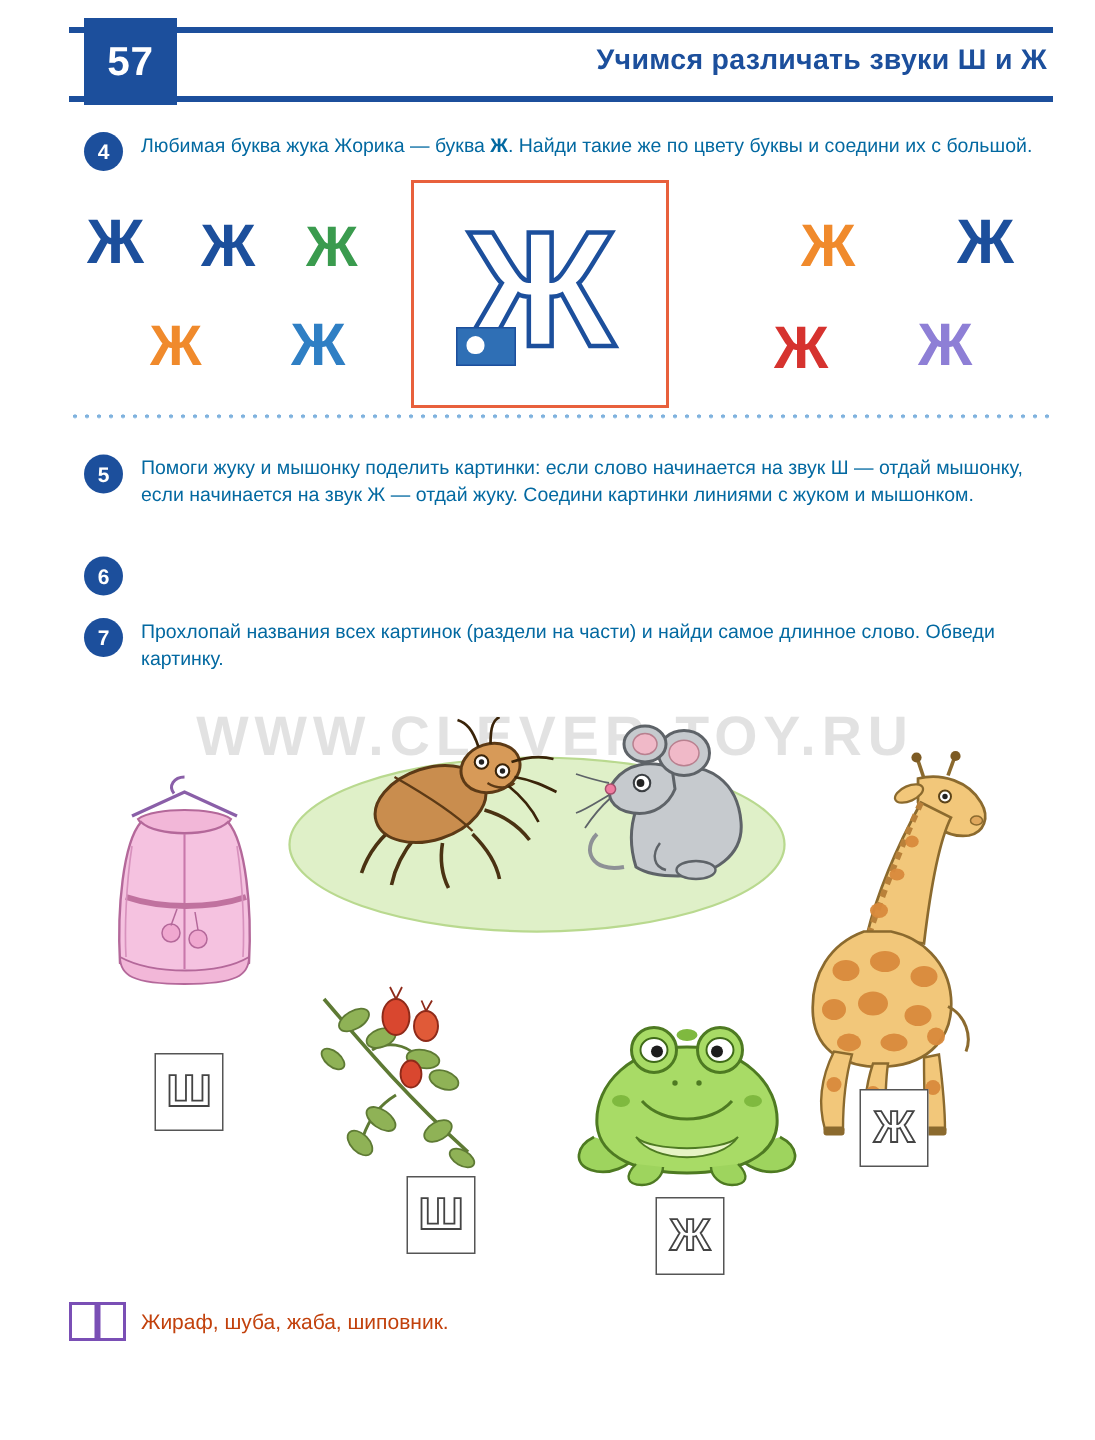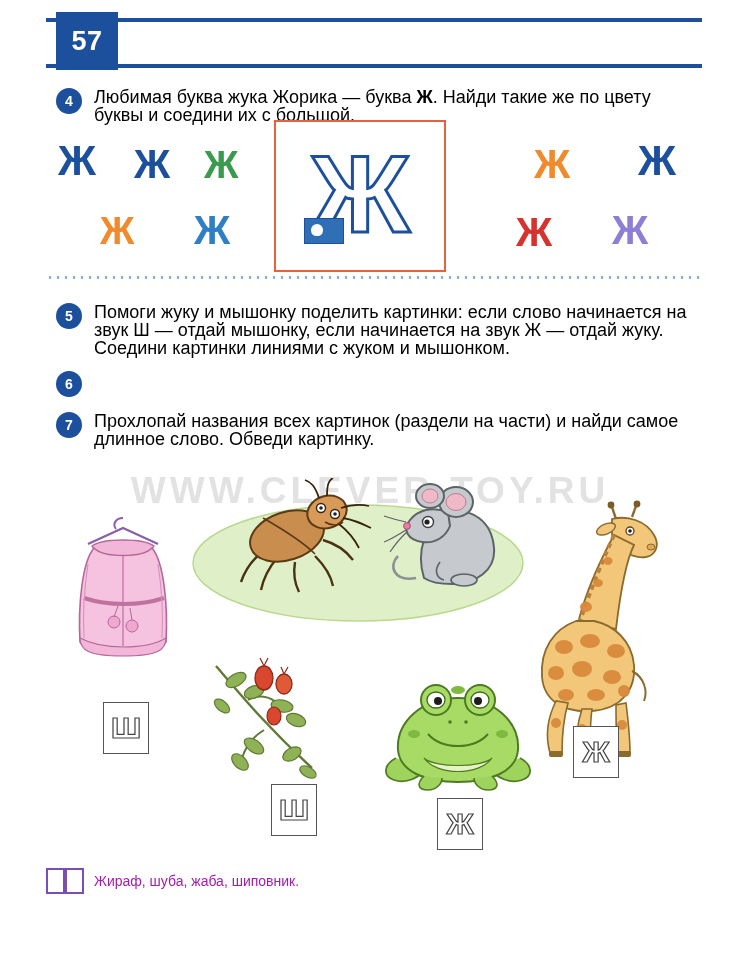--- a/index.html
+++ b/index.html
@@ -72,23 +72,23 @@
     background: #1c4f9c;
     color: #fff;
     font-size: 14px;
     font-weight: bold;
     display: flex;
     align-items: center;
     justify-content: center;
     margin-right: 12px;
   }
   .task-text {
-    font-size: 18px;
+    font-size: 13px;
     line-height: 18px;
-    color: #000000;
+    color: #0369a1;
     max-width: 600px;
   }
   .task-text b { font-weight: bold; }
 
   
   .dotted-sep {
     position: absolute;
     left: 46px;
     width: 656px;
     height: 3px;
@@ -201,35 +201,36 @@
   .book-icon .left { left: 0; border-right: none; }
   .book-icon .right { right: 0; border-left: none; }
   .book-icon .spine {
     position: absolute;
     left: 17px; top: 0;
     width: 4px; height: 26px;
     background: #7a4fb5;
   }
   .footnote-text {
     font-size: 14px;
-    color: #a21caf;
+    color: #c2410c;
   }
 
   
   .art { position: absolute; }
 </style>
 </head>
 <body>
 
 <div class="page">
 
   <div class="header">
     <div class="header-rule"></div>
     <div class="header-rule2"></div>
     <div class="page-number-box">57</div>
+    <div class="header-title">Учимся различать звуки Ш и Ж</div>
   </div>
 
   <div class="task" style="left:56px; top:88px; width:640px;">
     <div class="task-num">4</div>
     <div class="task-text">
       <span>Любимая буква жука Жорика — буква </span><b>Ж</b><span>. Найди такие же по цвету буквы и соедини их с большой.</span>
     </div>
   </div>
 
   <div class="letters-area">

